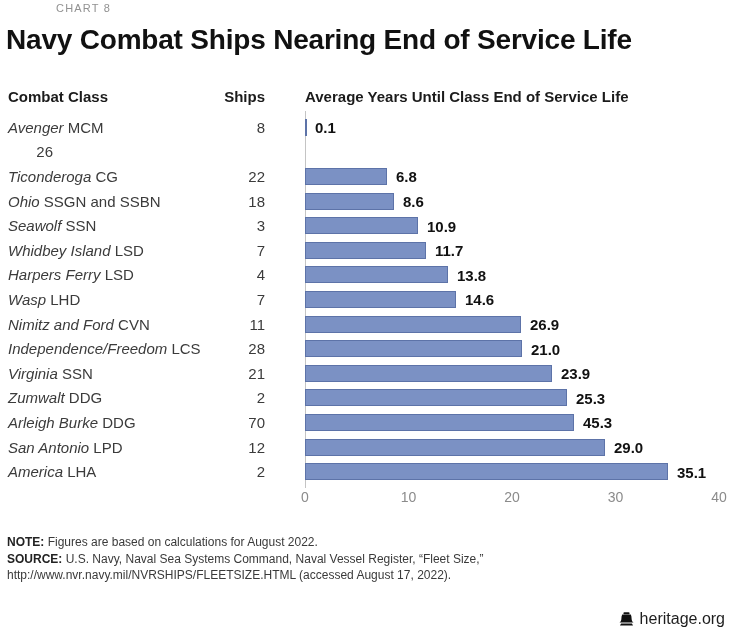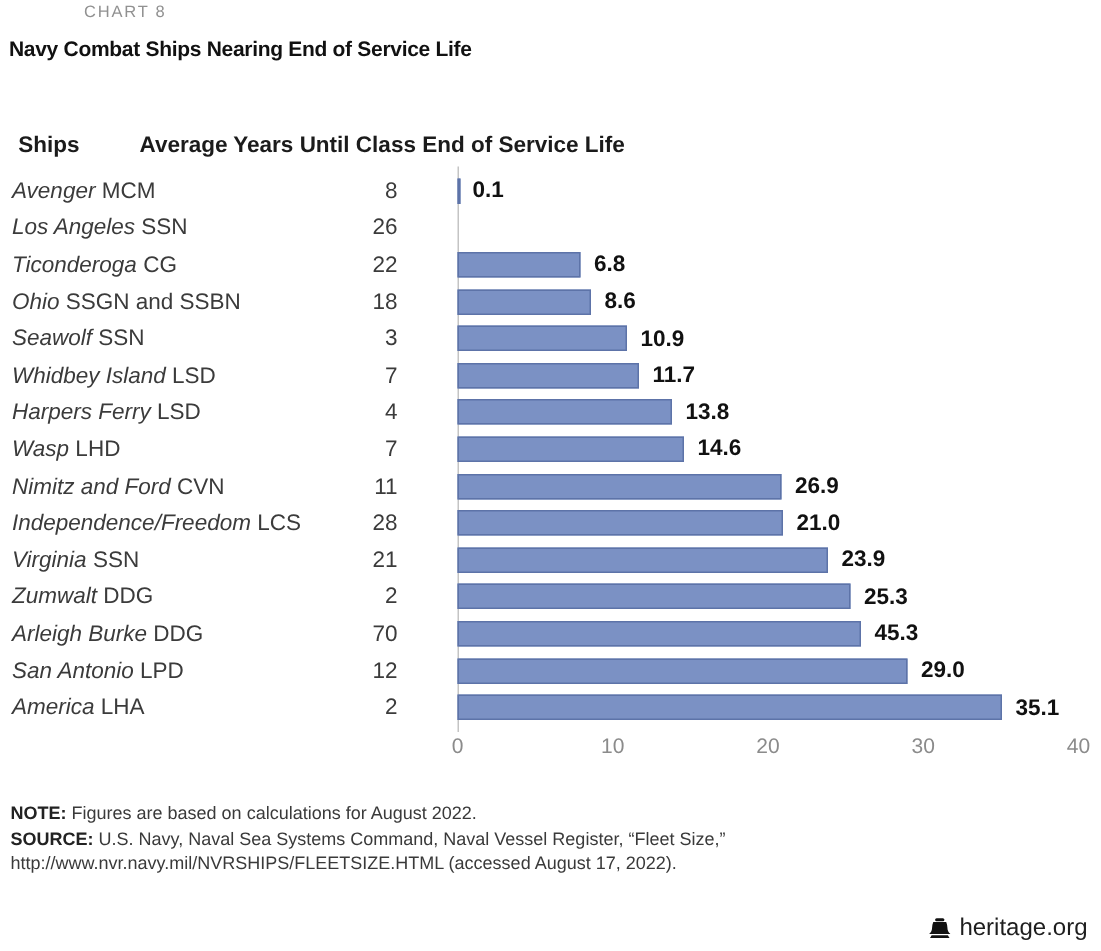--- a/index.html
+++ b/index.html
@@ -16,21 +16,21 @@
     top: 2px; left: 8px;
     font-size: 11px;
     letter-spacing: 1.2px;
     color: #919191;
     margin-left: 48px;
   }
   .title {
     position: absolute;
     top: 24px; left: 6px;
     margin: 0;
-    font-size: 14px;
+    font-size: 28px;
     font-weight: 700;
     color: #111111;
     letter-spacing: -0.2px;
   }
   .table-header {
     position: absolute;
     top: 88px; left: 8px; right: 10px;
     display: flex;
     font-weight: 700;
     font-size: 15px;
@@ -110,37 +110,37 @@
 </style>
 </head>
 <body>
 
 <div class="page">
 
   <div class="kicker">CHART 8</div>
   <h1 class="title">Navy Combat Ships Nearing End of Service Life</h1>
 
   <div class="table-header">
+    <div class="col-class">Combat Class</div>
     <div class="col-ships">Ships</div>
     <div class="col-bar">Average Years Until Class End of Service Life</div>
   </div>
 
   <div class="rows">
     <div class="axis-line"></div>
 
   <div class="row">
         <div class="col-class cell"><em>Avenger</em> MCM</div>
         <div class="col-ships cell">8</div>
         <div class="col-bar">
           <div class="bar" style="background: rgb(123, 145, 196); border-color: rgb(93, 115, 168); width: 1px;"></div>
           <span class="bar-label" style="left: 10px;">0.1</span>
         </div>
       </div>
       <div class="row">
-        <div class="col-class cell"><em>Los Angeles</em> SSN</div>
         <div class="col-ships cell">26</div>
       </div>
       <div class="row">
         <div class="col-class cell"><em>Ticonderoga</em> CG</div>
         <div class="col-ships cell">22</div>
         <div class="col-bar">
           <div class="bar" style="background: rgb(123, 145, 196); border-color: rgb(93, 115, 168); width: 82px;"></div>
           <span class="bar-label" style="left: 91px;">6.8</span>
         </div>
       </div>

